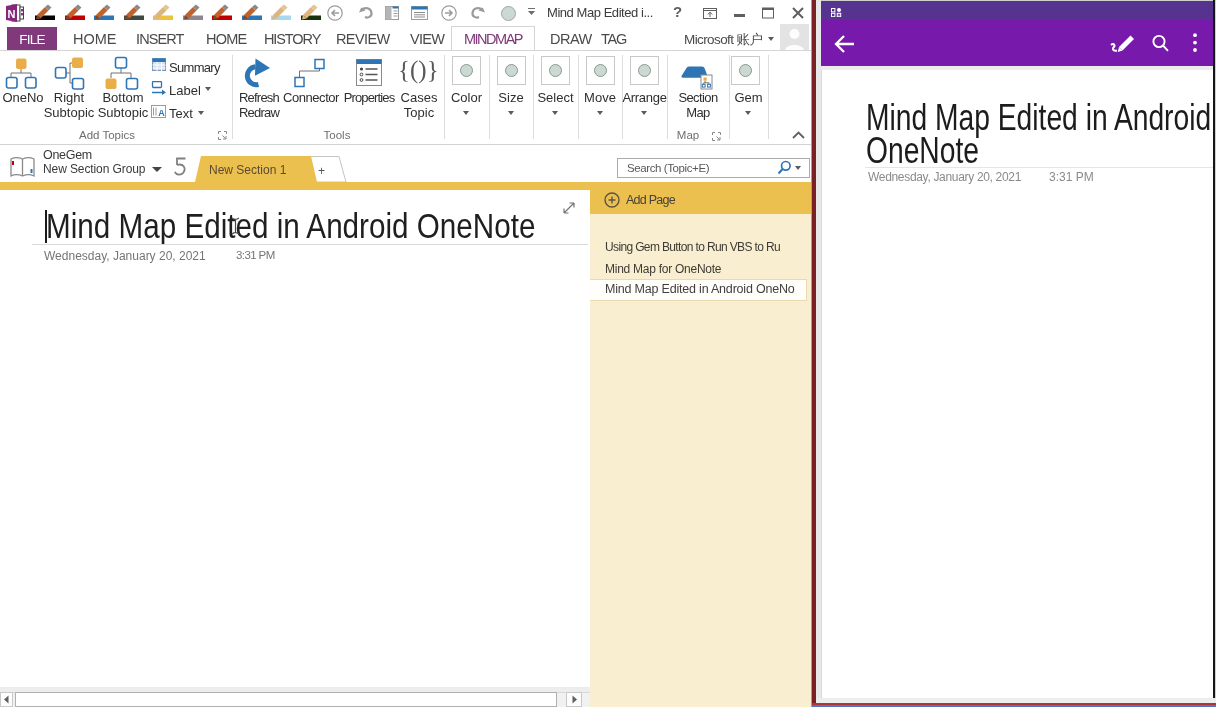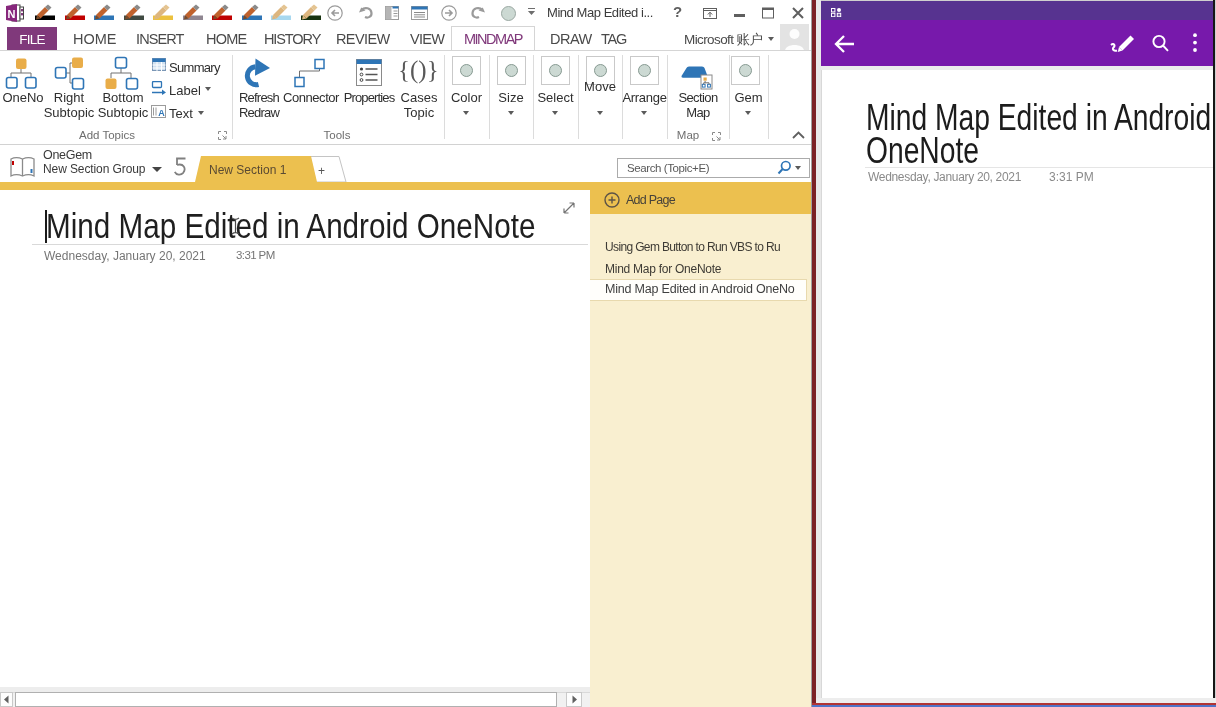--- a/index.html
+++ b/index.html
@@ -267,21 +267,21 @@
   <div class="biglabel" style="left:489px;top:91px;width:44px">Size</div>
   <div class="dar" style="left:508px;top:111px"></div>
   <div class="circbtn" style="left:541px">
         <i></i>
       </div>
   <div class="biglabel" style="left:533px;top:91px;width:45px">Select</div>
   <div class="dar" style="left:552px;top:111px"></div>
   <div class="circbtn" style="left:586px">
         <i></i>
       </div>
-  <div class="biglabel" style="left:578px;top:80px;width:44px">Move</div>
+  <div class="biglabel" style="left:578px;top:91px;width:44px">Move</div>
   <div class="dar" style="left:597px;top:111px"></div>
   <div class="circbtn" style="left:630px">
         <i></i>
       </div>
   <div class="biglabel" style="left:622px;top:91px;width:45px;letter-spacing:-0.3px">Arrange</div>
   <div class="dar" style="left:641px;top:111px"></div>
 
   <svg class="abs" style="left:680px;top:64px" width="35" height="28" viewBox="0 0 35 28">
     <path d="M6.5 4 Q7 2.5 9 2.5 L22 2.5 Q24 2.5 24.5 4 L27.5 12 Q28 13.8 26 13.8 L3 13.8 Q1 13.8 1.5 12 Z" fill="#2e75b6"></path>
     <rect x="21" y="11" width="11" height="14" fill="#fff" stroke="#8a8a8a"></rect>

